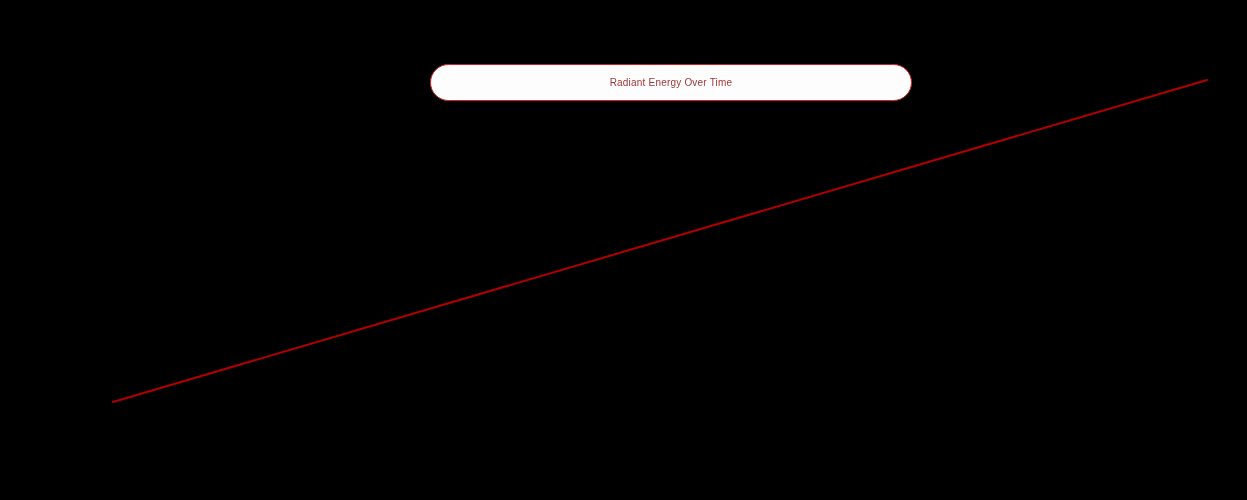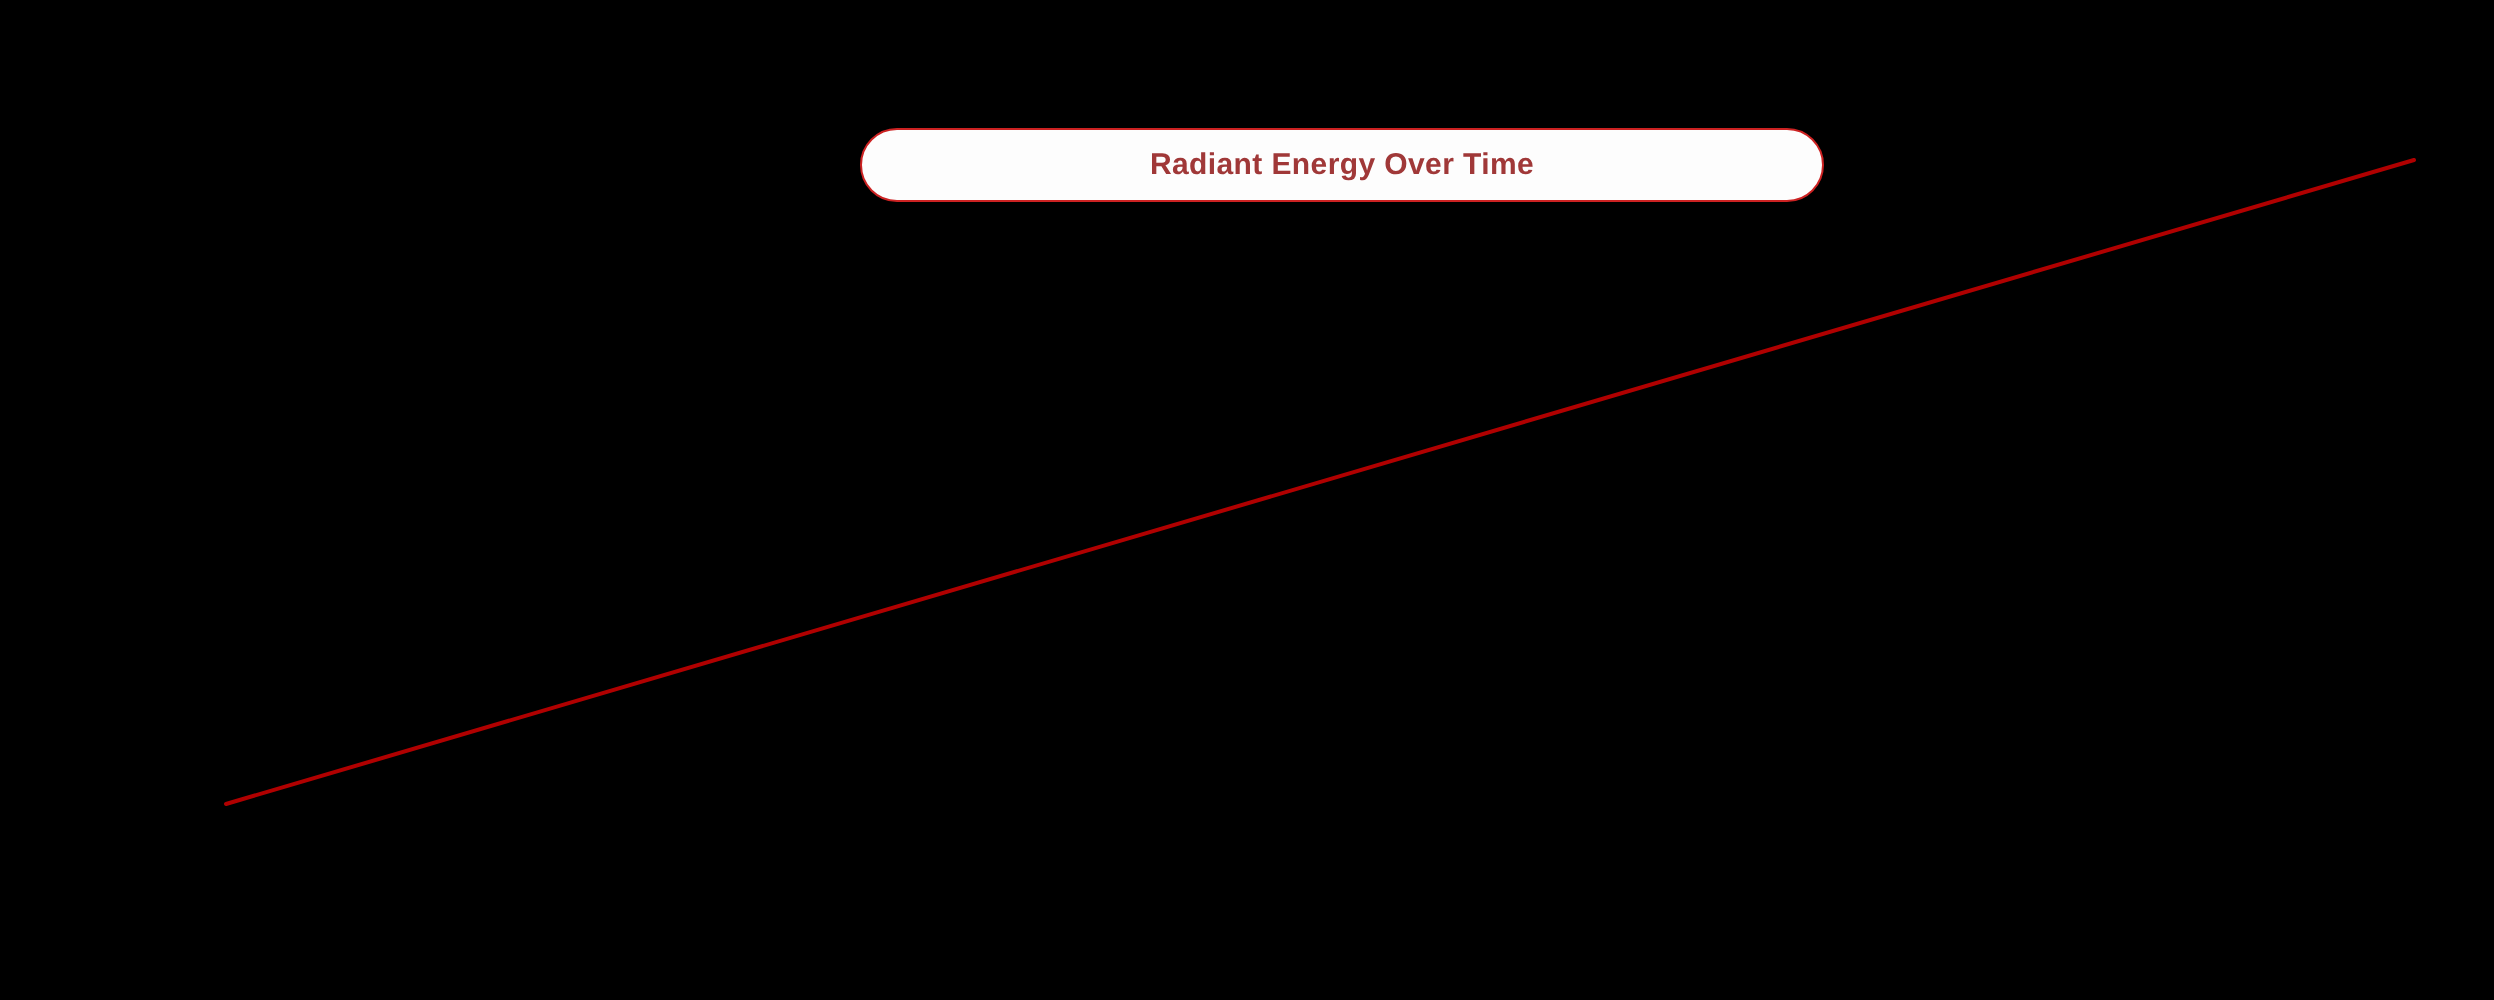--- a/index.html
+++ b/index.html
@@ -37,22 +37,22 @@
     background: #fdfdfd;
     border: 1px solid #cc2222;
     border-radius: 19px;
     display: flex;
     align-items: center;
     justify-content: center;
     z-index: 5;
   }
   #title-text {
     font-family: "Liberation Sans", sans-serif;
-    font-size: 15px;
-    font-weight: 700;
+    font-size: 10px;
+    font-weight: 400;
     color: #a03838;
     letter-spacing: 0.2px;
     white-space: nowrap;
     line-height: 1;
   }
 </style>
 </head>
 <body>
 
 <div id="figure">

